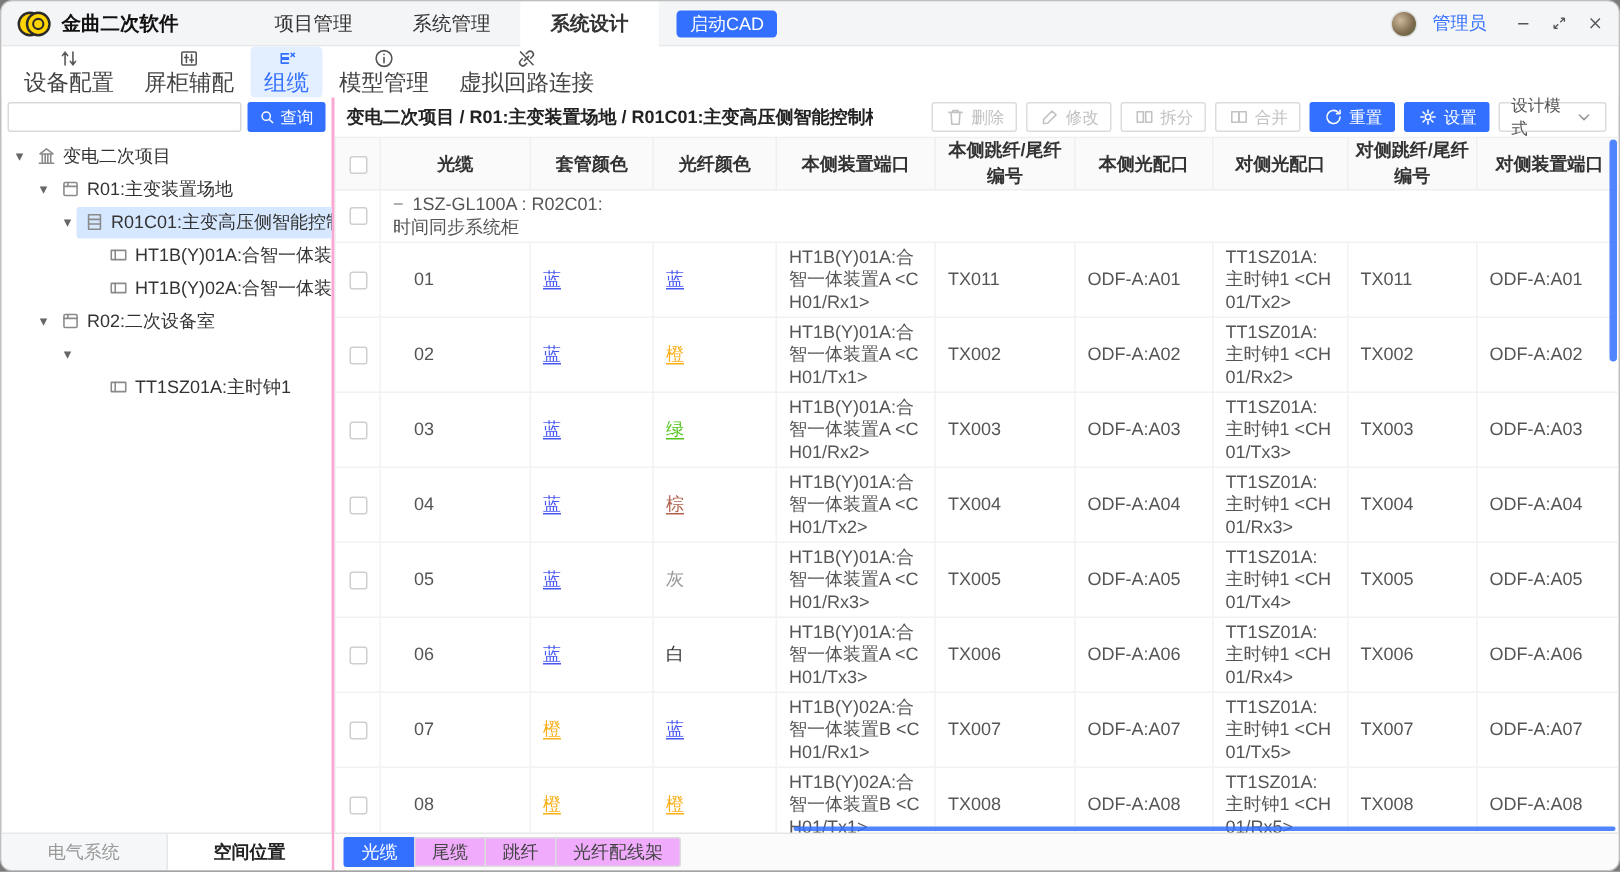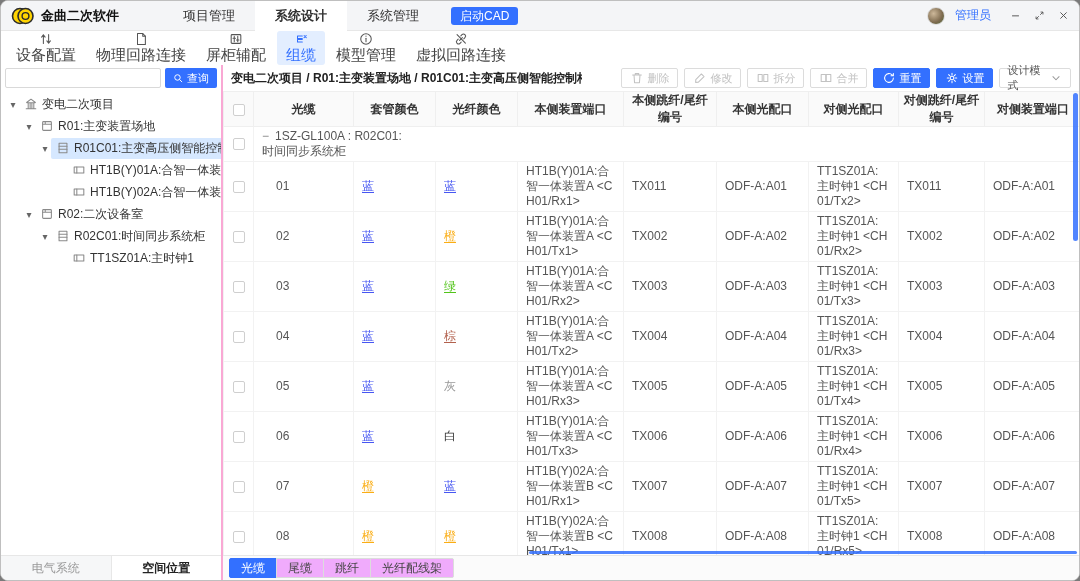--- a/index.html
+++ b/index.html
@@ -88,22 +88,22 @@
         <svg width="24" height="18" viewBox="0 0 24 18">
           <circle cx="9" cy="9" r="7.5" fill="#ffd400" stroke="#2b2b2b" stroke-width="1.6"></circle>
           <circle cx="14.5" cy="9" r="7.5" fill="#ffd400" stroke="#2b2b2b" stroke-width="1.6"></circle>
           <circle cx="14.5" cy="9" r="3.4" fill="none" stroke="#2b2b2b" stroke-width="1.4"></circle>
         </svg>
       </span>
       <span class="logo-title">金曲二次软件</span>
     </div>
     <div class="menus" id="top-menus">
         <div class="menu">项目管理</div>
+        <div class="menu">系统管理</div>
         <div class="menu active">系统设计</div>
-        <div class="menu">系统管理</div>
       </div>
     <span class="cad-btn">启动CAD</span>
     <div class="top-right">
       <span class="avatar"></span>
       <span class="username">管理员</span>
       <span class="winctl">
         <span>
             <svg width="11" height="11" viewBox="0 0 16 16">
               <path d="M3 8.5h10" stroke="#555" stroke-width="1.4" fill="none"></path>
             </svg>
@@ -127,29 +127,20 @@
         <span class="ticon">
           <svg width="14" height="14" viewBox="0 0 16 16" fill="none" stroke="#555" stroke-width="1.2" stroke-linecap="round" stroke-linejoin="round">
             <path d="M5 13V4M5 3.2l-2 2.6M5 3.2l2 2.6M11 3v9M11 12.8l-2-2.6M11 12.8l2-2.6"></path>
           </svg>
         </span>
         <span>设备配置</span>
       </div>
       <div class="tb-item">
         <span class="ticon">
           <svg width="14" height="14" viewBox="0 0 16 16" fill="none" stroke="#555" stroke-width="1.2" stroke-linecap="round" stroke-linejoin="round">
-            <path d="M4 1.8h6l3 3v9.4H4z"></path>
-            <path d="M10 1.8v3h3"></path>
-          </svg>
-        </span>
-        <span>物理回路连接</span>
-      </div>
-      <div class="tb-item">
-        <span class="ticon">
-          <svg width="14" height="14" viewBox="0 0 16 16" fill="none" stroke="#555" stroke-width="1.2" stroke-linecap="round" stroke-linejoin="round">
             <rect x="2.5" y="3" width="11" height="10" rx="1"></rect>
             <path d="M6 5v6M10 5v6M4.6 7.2h2.8M8.6 9.2h2.8"></path>
           </svg>
         </span>
         <span>屏柜辅配</span>
       </div>
       <div class="tb-item active">
         <span class="ticon">
           <svg width="14" height="14" viewBox="0 0 16 16" fill="none" stroke="#3370ff" stroke-width="1.2" stroke-linecap="round" stroke-linejoin="round">
             <path d="M9.5 4.5H4v3h5.5M9.5 8.5H4v3h5.5"></path>
@@ -263,29 +254,20 @@
                 <svg width="14" height="14" viewBox="0 0 16 16" fill="none" stroke="#8a8a8a" stroke-width="1.2" stroke-linecap="round" stroke-linejoin="round">
                   <rect x="3" y="3" width="10" height="10" rx="1"></rect>
                   <path d="M3 6h10M6 3v3"></path>
                 </svg>
               </span>
               <span class="tree-label">R02:二次设备室</span>
             </span>
           </div>
           <div class="tree-row" style="padding-left: 38px;">
             <span class="caret">▾</span>
-            <span class="tree-chip">
-              <span class="tree-ic">
-                <svg width="14" height="14" viewBox="0 0 16 16" fill="none" stroke="#8a8a8a" stroke-width="1.2" stroke-linecap="round" stroke-linejoin="round">
-                  <rect x="3.5" y="2.5" width="9" height="11"></rect>
-                  <path d="M3.5 6h9M3.5 9.5h9"></path>
-                </svg>
-              </span>
-              <span class="tree-label">R02C01:时间同步系统柜</span>
-            </span>
           </div>
           <div class="tree-row" style="padding-left: 54px;">
             <span class="caret"></span>
             <span class="tree-chip">
               <span class="tree-ic">
                 <svg width="14" height="14" viewBox="0 0 16 16" fill="none" stroke="#8a8a8a" stroke-width="1.2" stroke-linecap="round" stroke-linejoin="round">
                   <rect x="2.5" y="4.5" width="11" height="7"></rect>
                   <path d="M5.5 4.5v7"></path>
                 </svg>
               </span>

